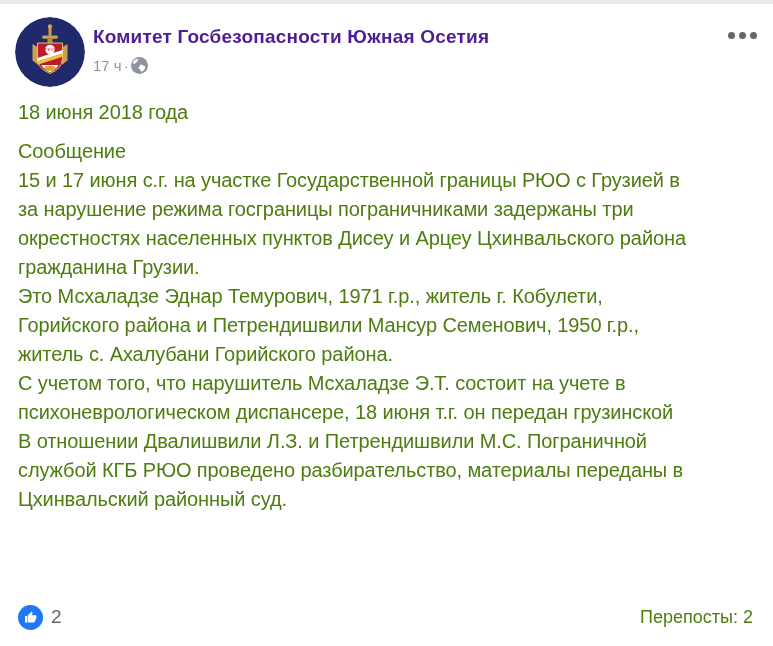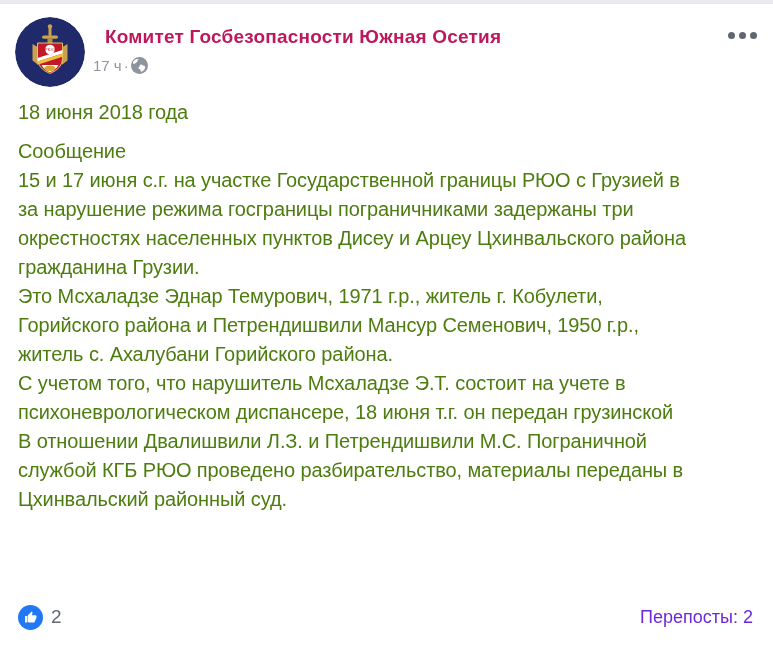--- a/index.html
+++ b/index.html
@@ -13,22 +13,22 @@
     position:absolute; top:0; left:0; width:773px; height:3px;
     background:#e9ebee; border-bottom:1px solid #e4e6ea;
   }
   
   .avatar {
     position:absolute; left:15px; top:17px; width:70px; height:70px;
     border-radius:50%; overflow:hidden; cursor:pointer;
   }
   .page-name {
     position:absolute; left:93px; top:26px;
-    font-size:19px; font-weight:bold; color:#be185d;
-    cursor:pointer; text-decoration:none; letter-spacing:0.2px;margin-left:12px;
+    font-size:19px; font-weight:bold; color:#4c1d95;
+    cursor:pointer; text-decoration:none; letter-spacing:0.2px;
   }
   .meta-row {
     position:absolute; left:93px; top:55px; height:20px;
     display:flex; align-items:center; gap:2px;
     font-size:15px; color:#90949c;
   }
   .meta-timestamp { cursor:pointer; }
   .globe { width:17px; height:17px; display:block; }
   .more-btn {
     position:absolute; right:14px; top:24px; width:40px; height:18px;
@@ -51,21 +51,21 @@
     display:flex; align-items:center; cursor:pointer;
   }
   .like-bubble {
     width:25px; height:25px; border-radius:50%; background:#2078f4;
     display:flex; align-items:center; justify-content:center;
     box-shadow:0 0 0 1px #fff;
   }
   .like-count { margin-left:8px; font-size:19px; color:#616770; }
   .reposts {
     position:absolute; right:20px; top:607px;
-    font-size:18px; color:#6d28d9; cursor:pointer;
+    font-size:18px; color:#4d7c0f; cursor:pointer;
   }
 </style>
 </head>
 <body>
 
 <div class="top-strip"></div>
 
 <div class="avatar">
   <svg width="70" height="70" viewBox="0 0 70 70" xmlns="http://www.w3.org/2000/svg">
     <circle cx="35" cy="35" r="35" fill="#20296a"></circle>

